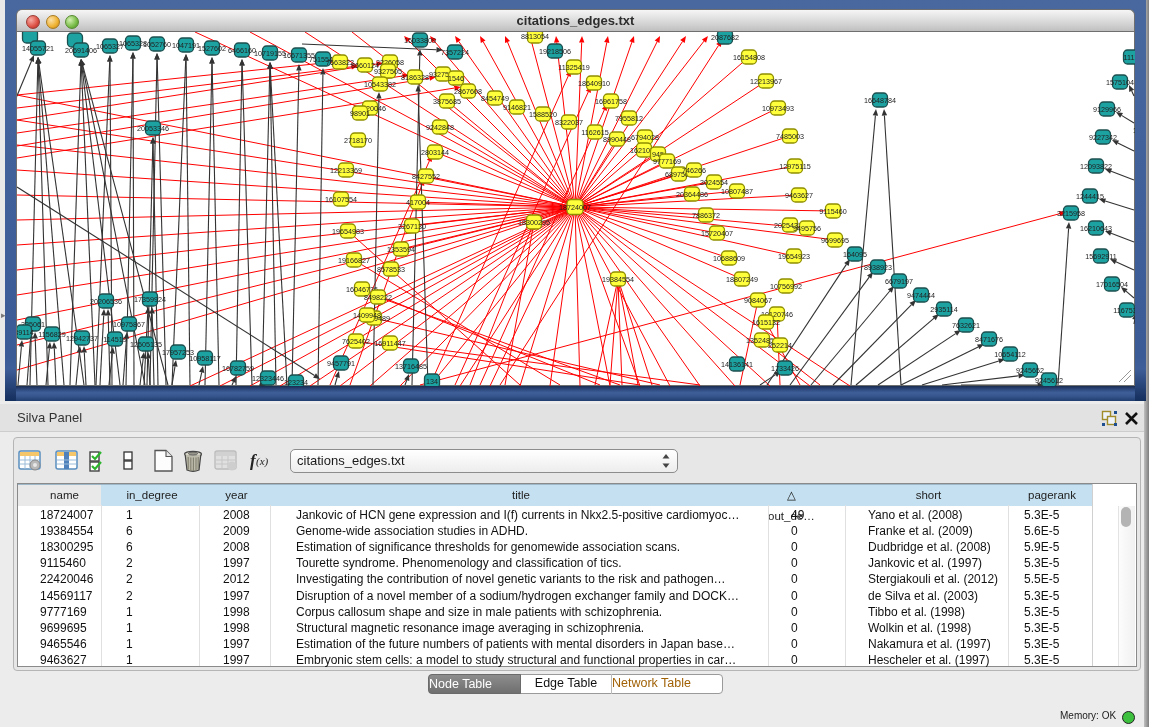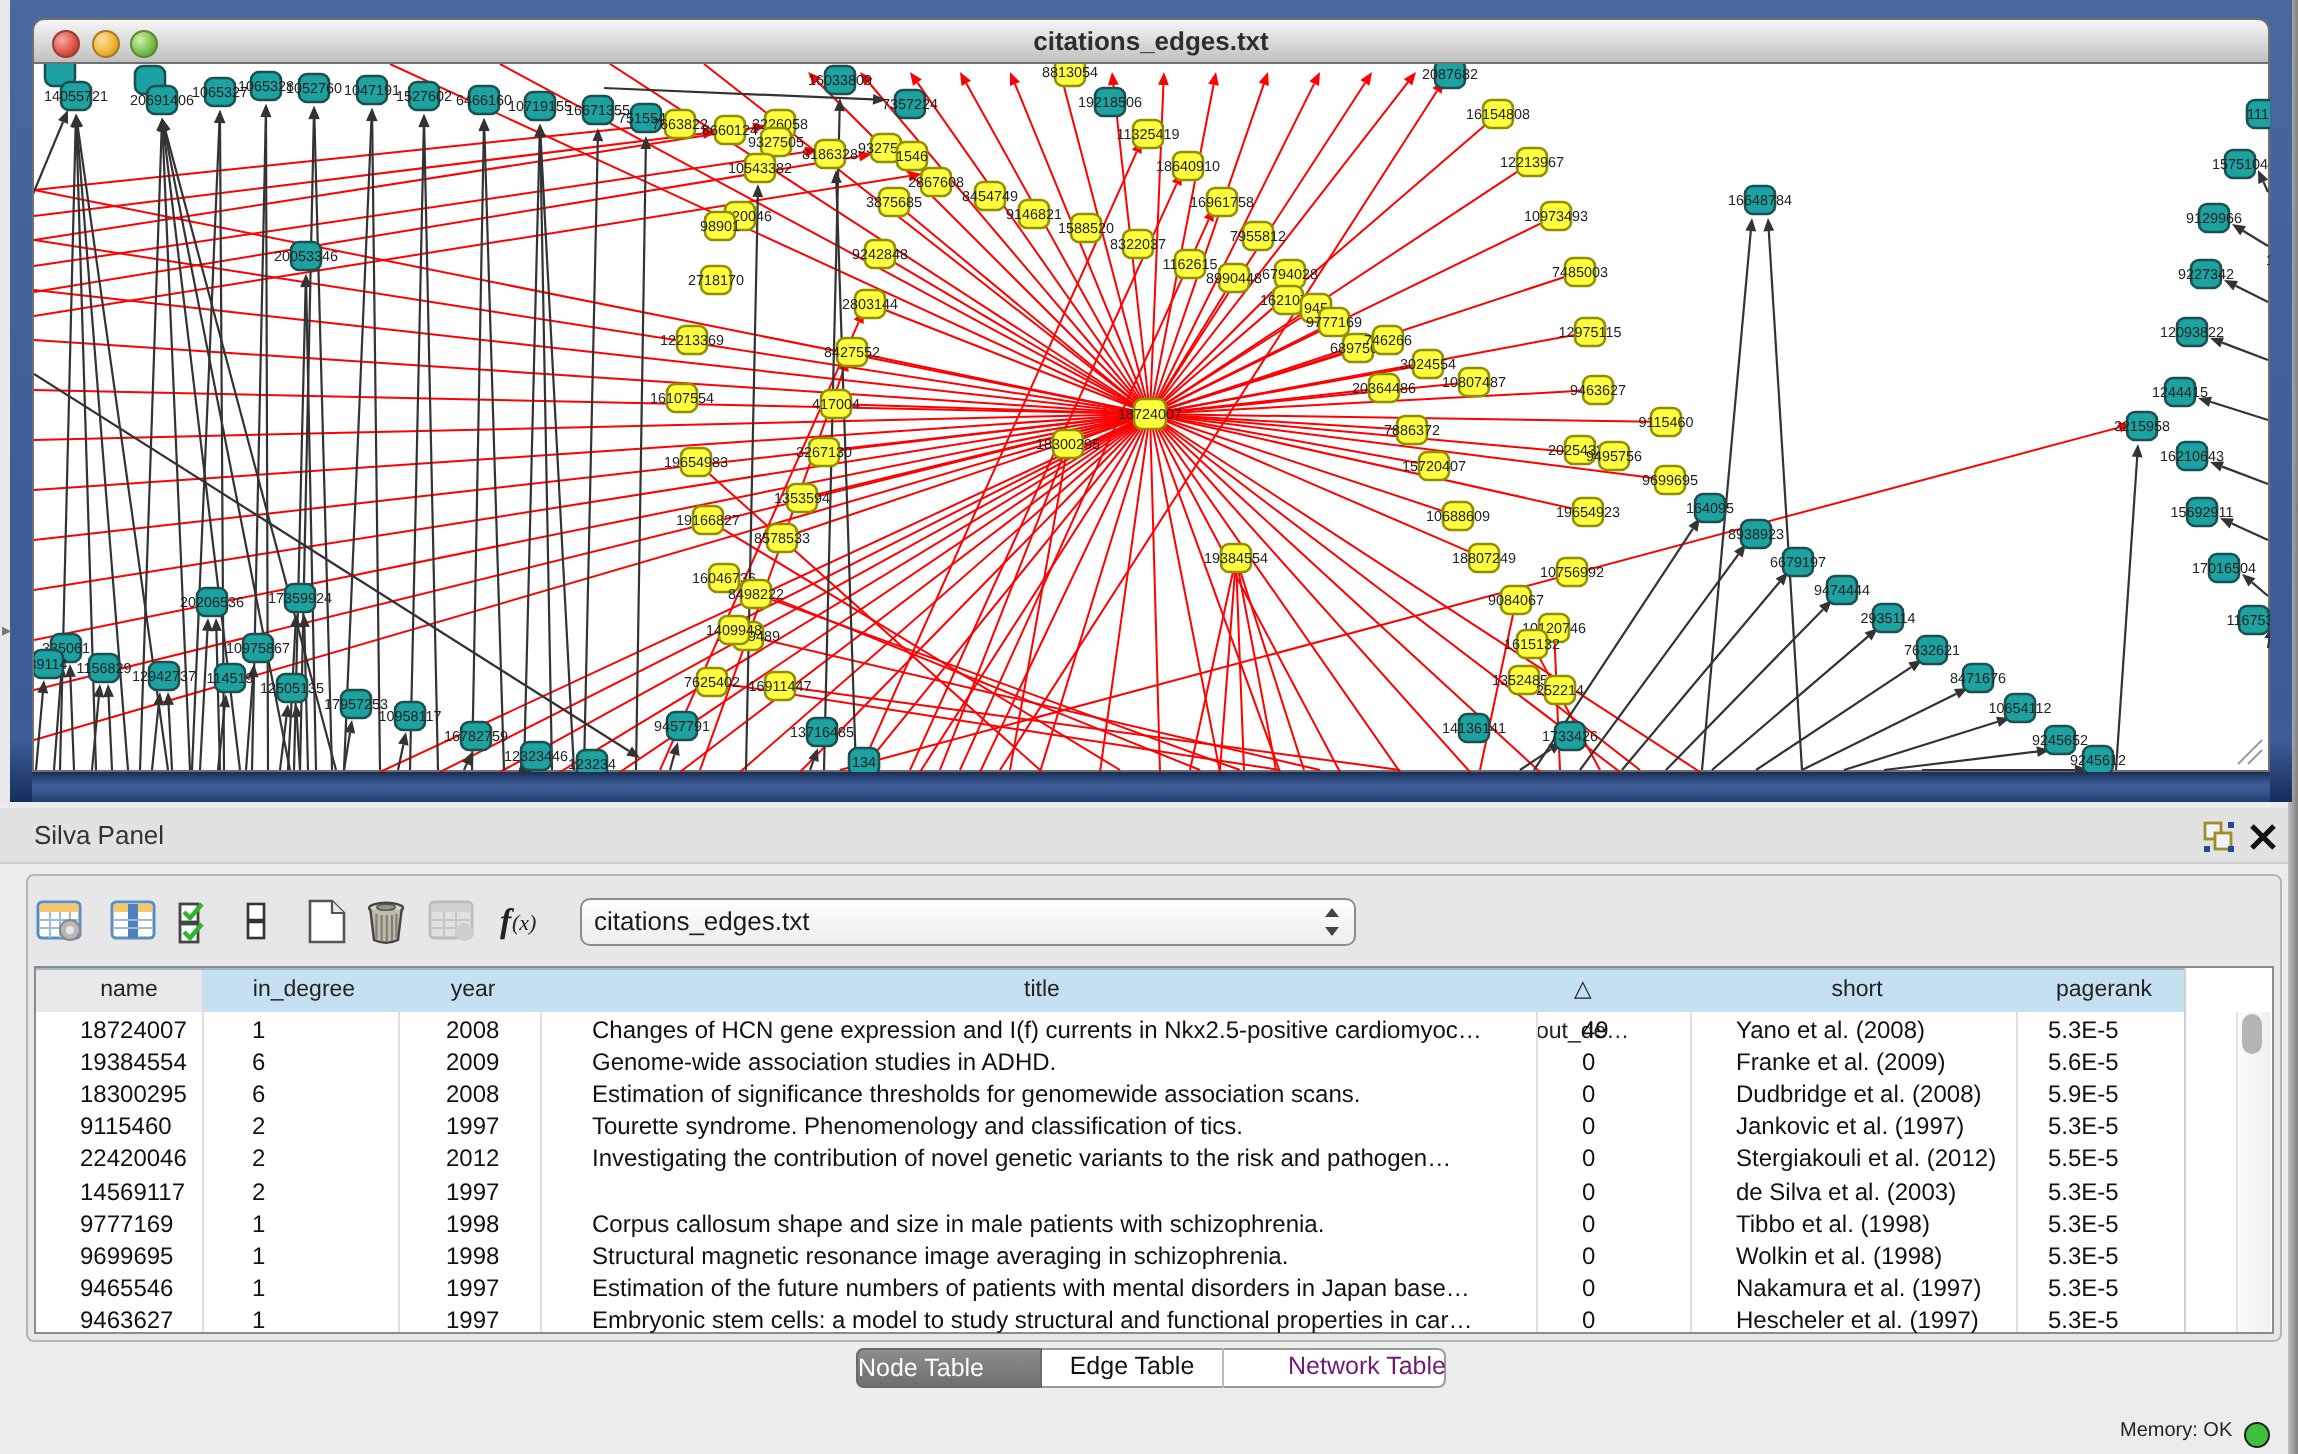--- a/index.html
+++ b/index.html
@@ -718,21 +718,21 @@
 <div class="abs" style="left:199px;top:505px;width:1px;height:161px;background:#e0e0e0"></div>
 <div class="abs" style="left:270px;top:505px;width:1px;height:161px;background:#e0e0e0"></div>
 <div class="abs" style="left:768px;top:505px;width:1px;height:161px;background:#e0e0e0"></div>
 <div class="abs" style="left:845px;top:505px;width:1px;height:161px;background:#e0e0e0"></div>
 <div class="abs" style="left:1008px;top:505px;width:1px;height:161px;background:#e0e0e0"></div>
 <div class="abs" style="left:1092px;top:484px;width:1px;height:182px;background:#d0d0d0"></div>
 <div class="trow" style="top:507px">
     <span style="left:22px">18724007</span>
     <span style="left:108px">1</span>
     <span style="left:205px">2008</span>
-    <span style="left:278px;width:486px;overflow:hidden;white-space:nowrap">Changes of HCN gene expression and I(f) currents in Nkx2.5‑positive cardiomyoc…</span>
+    <span style="left:278px;width:486px;overflow:hidden;white-space:nowrap">Jankovic of HCN gene expression and I(f) currents in Nkx2.5‑positive cardiomyoc…</span>
     <span style="left:773px">49</span>
     <span style="left:850px">Yano et al. (2008)</span>
     <span style="left:1006px">5.3E‑5</span>
   </div>
 <div class="trow" style="top:523px">
     <span style="left:22px">19384554</span>
     <span style="left:108px">6</span>
     <span style="left:205px">2009</span>
     <span style="left:278px;width:486px;overflow:hidden;white-space:nowrap">Genome‑wide association studies in ADHD.</span>
     <span style="left:773px">0</span>
@@ -763,20 +763,21 @@
     <span style="left:205px">2012</span>
     <span style="left:278px;width:486px;overflow:hidden;white-space:nowrap">Investigating the contribution of novel genetic variants to the risk and pathogen…</span>
     <span style="left:773px">0</span>
     <span style="left:850px">Stergiakouli et al. (2012)</span>
     <span style="left:1006px">5.5E‑5</span>
   </div>
 <div class="trow" style="top:588px">
     <span style="left:22px">14569117</span>
     <span style="left:108px">2</span>
     <span style="left:205px">1997</span>
+    <span style="left:278px;width:486px;overflow:hidden;white-space:nowrap">Disruption of a novel member of a sodium/hydrogen exchanger family and DOCK…</span>
     <span style="left:773px">0</span>
     <span style="left:850px">de Silva et al. (2003)</span>
     <span style="left:1006px">5.3E‑5</span>
   </div>
 <div class="trow" style="top:604px">
     <span style="left:22px">9777169</span>
     <span style="left:108px">1</span>
     <span style="left:205px">1998</span>
     <span style="left:278px;width:486px;overflow:hidden;white-space:nowrap">Corpus callosum shape and size in male patients with schizophrenia.</span>
     <span style="left:773px">0</span>
@@ -810,16 +811,16 @@
     <span style="left:850px">Hescheler et al. (1997)</span>
     <span style="left:1006px">5.3E‑5</span>
   </div>
 
 <div class="abs" style="left:1118px;top:506px;width:16px;height:160px;background:linear-gradient(90deg,#fcfcfc,#f1f1f1);border-left:1px solid #e3e3e3"></div>
 <div class="abs" style="left:1121px;top:507px;width:10px;height:20px;background:#b4b4b4;border-radius:6px"></div>
 
 <div class="abs" style="left:428px;top:674px;width:295px;height:20px;background:#fff;border:1px solid #9a9a9a;border-radius:4px;box-sizing:border-box"></div>
 <div class="abs" style="left:428px;top:674px;width:93px;height:20px;background:linear-gradient(180deg,#8d8d8d,#6f6f6f);border:1px solid #6a6a6a;border-radius:4px 0 0 4px;box-sizing:border-box;color:#fff;font-size:12.5px;text-align:left;line-height:19px">Node Table</div>
 <div class="abs" style="left:521px;top:674px;width:91px;height:20px;color:#111;font-size:12.5px;text-align:center;line-height:19px;border-right:1px solid #bbb;box-sizing:border-box">Edge Table</div>
-<div class="abs" style="left:612px;top:674px;width:111px;height:32px;color:#701a75;font-size:12.5px;text-align:right;line-height:19px">Network Table</div>
+<div class="abs" style="left:612px;top:674px;width:111px;height:32px;color:#a16207;font-size:12.5px;text-align:left;line-height:19px">Network Table</div>
 
 <div class="abs" style="left:1060px;top:710px;font-size:10px;color:#222">Memory: OK</div>
 <div class="abs" style="left:1122px;top:711px;width:11px;height:11px;border-radius:50%;background:#3dc03d;border:1px solid #222"></div>
 <div class="abs" style="left:1px;top:310px;font-size:9px;color:#777">▸</div>
 </body></html>

